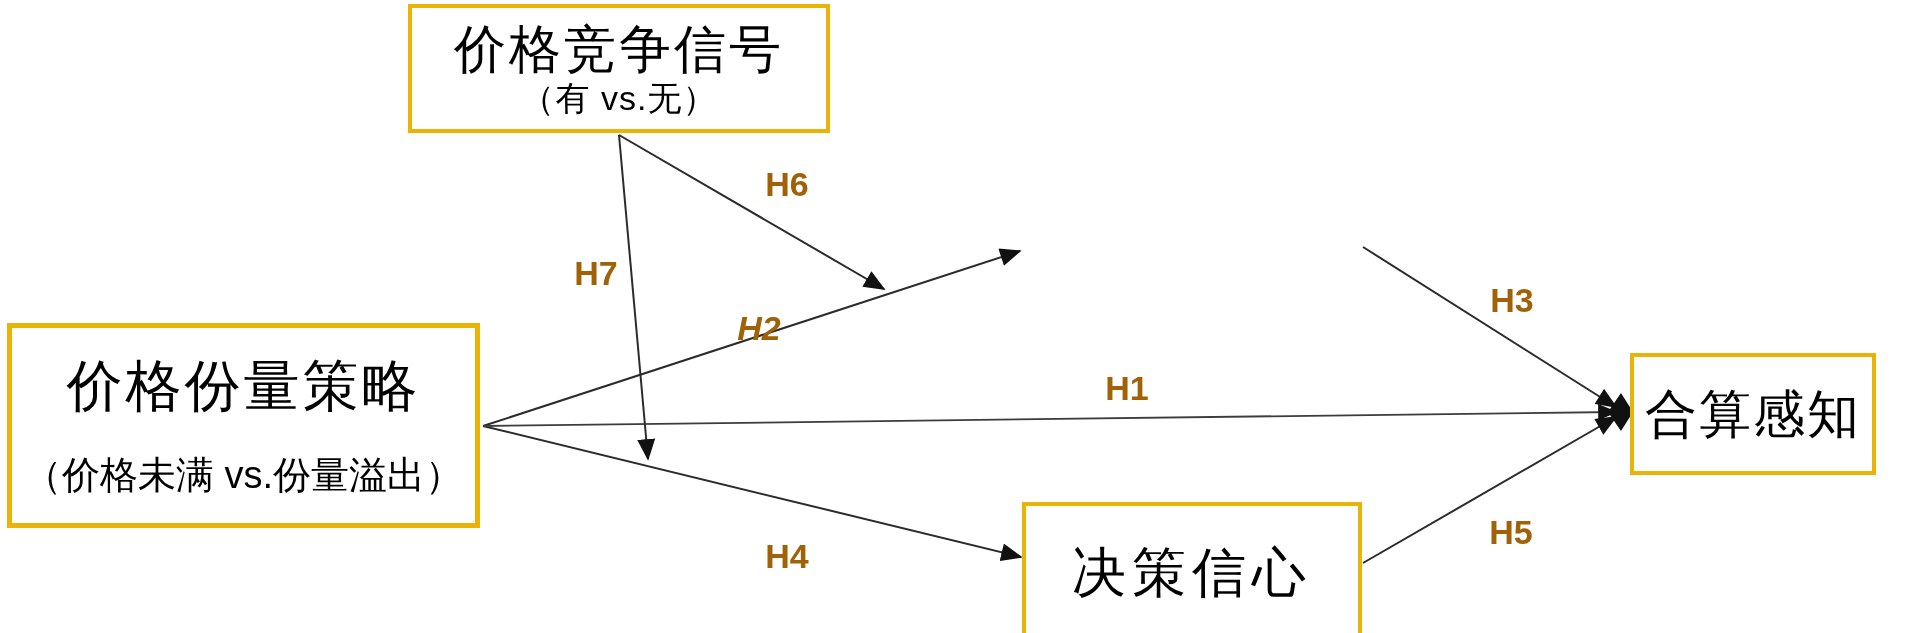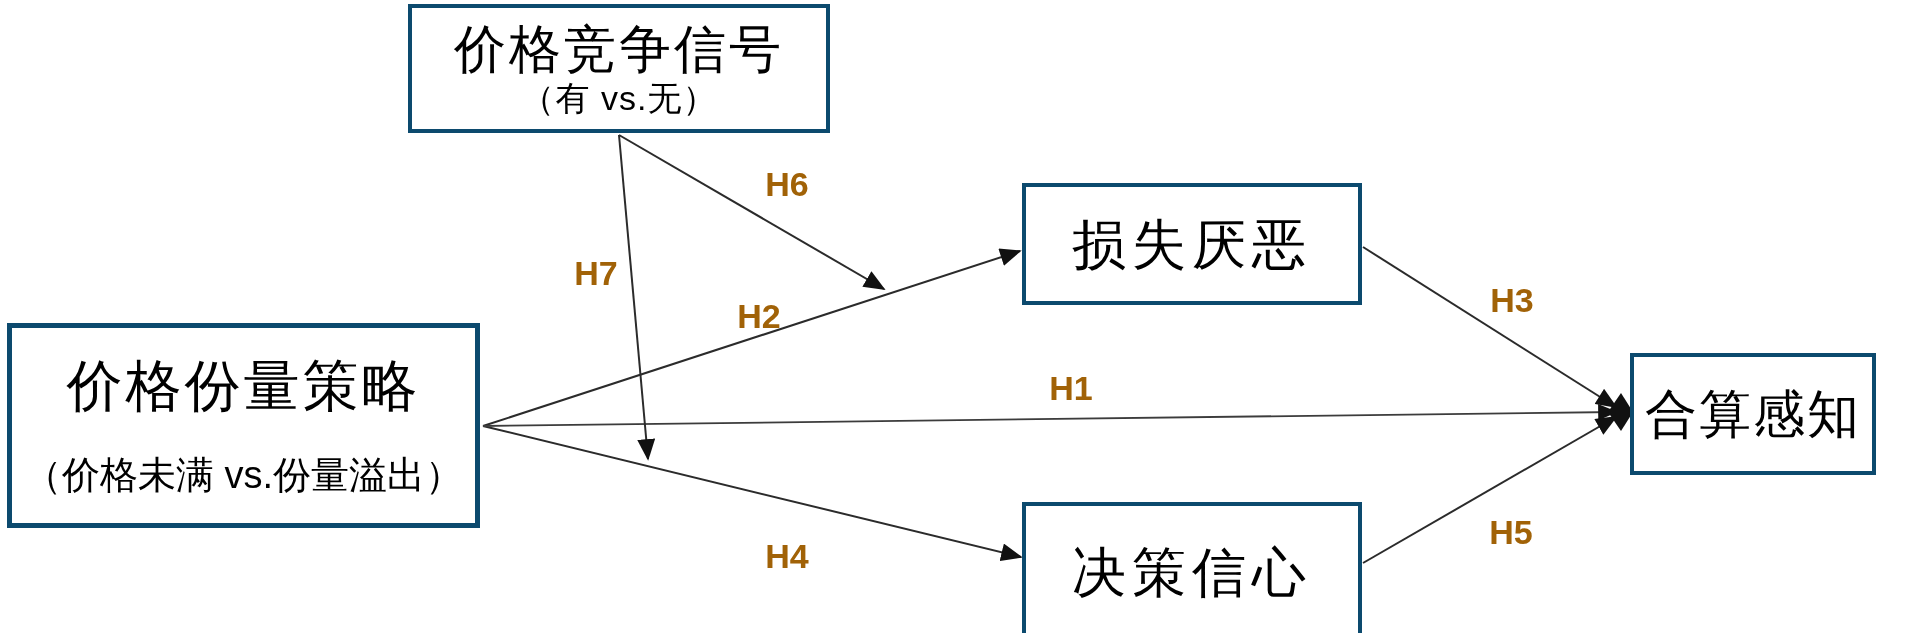--- a/index.html
+++ b/index.html
@@ -19,21 +19,21 @@
     position: absolute;
     left: 0;
     top: 0;
     width: 1918px;
     height: 633px;
   }
   .node {
     position: absolute;
     box-sizing: border-box;
     background: #ffffff;
-    border: 4px solid #0c4a6e;
+    border: 4px solid #eab308;
     display: flex;
     flex-direction: column;
     align-items: center;
     justify-content: center;
     text-align: center;
     color: #000000;
     line-height: 1.12;
   }
   .node-title {
     font-size: 54px;
@@ -96,33 +96,30 @@
   <div class="node" id="node-signal">
     <div class="node-title">价格竞争信号</div>
     <div class="node-subtitle">（有 vs.无）</div>
   </div>
 
   <div class="node" id="node-strategy">
     <div class="node-title">价格份量策略</div>
     <div class="node-subtitle">（价格未满 vs.份量溢出）</div>
   </div>
 
-  <div class="node" id="node-loss">
-    <div class="node-title">损失厌恶</div>
-  </div>
 
   <div class="node" id="node-confidence">
     <div class="node-title">决策信心</div>
   </div>
 
   <div class="node" id="node-value">
     <div class="node-title">合算感知</div>
   </div>
 
-  <div class="plabel" style="left:1071px; top:388px;text-align:center;">H1</div>
-  <div class="plabel" style="left:759px;  top:316px;">H2</div>
+  <div class="plabel" style="left:1127px; top:388px;text-align:center;">H1</div>
+  <div class="plabel" style="left:759px;  top:328px;font-style:italic;">H2</div>
   <div class="plabel" style="left:1512px; top:300px;">H3</div>
   <div class="plabel" style="left:787px;  top:556px;">H4</div>
   <div class="plabel" style="left:1511px; top:532px;">H5</div>
   <div class="plabel" style="left:787px;  top:184px;">H6</div>
   <div class="plabel" style="left:596px;  top:273px;">H7</div>
 
 </div>
 
 </body></html>

